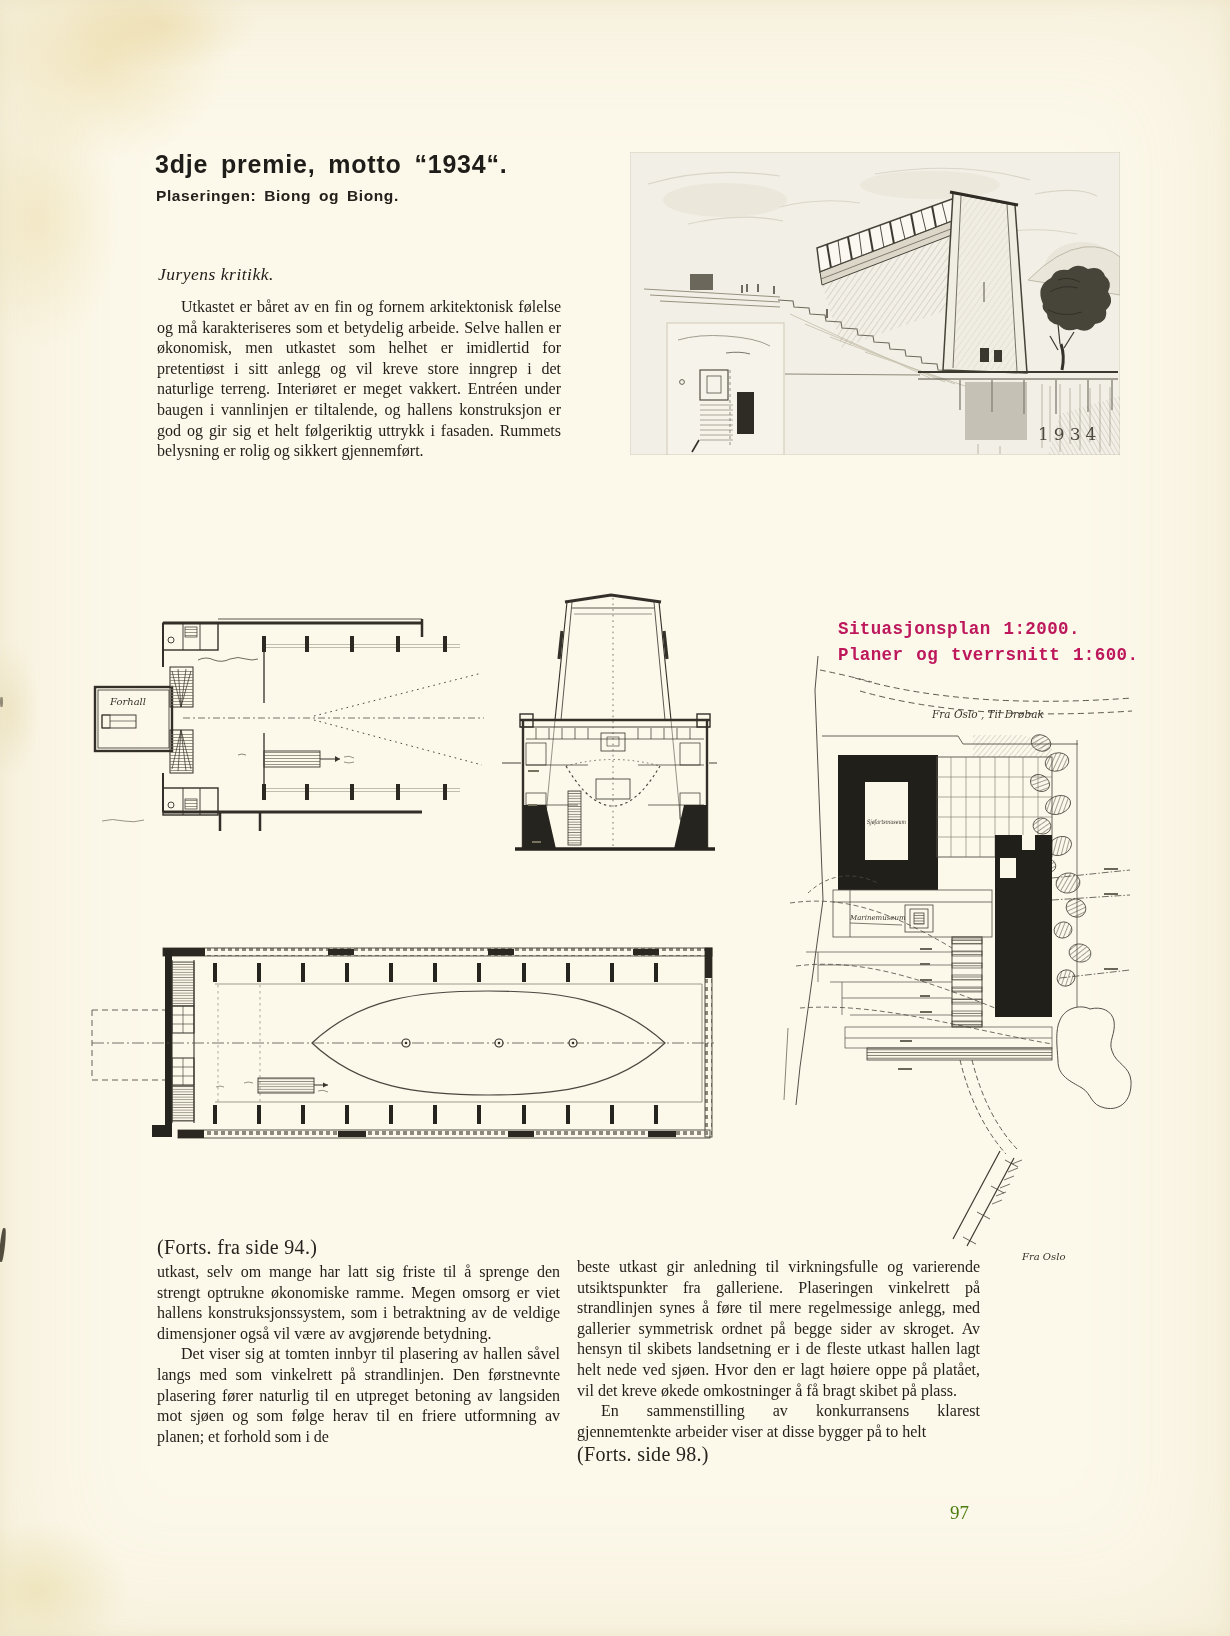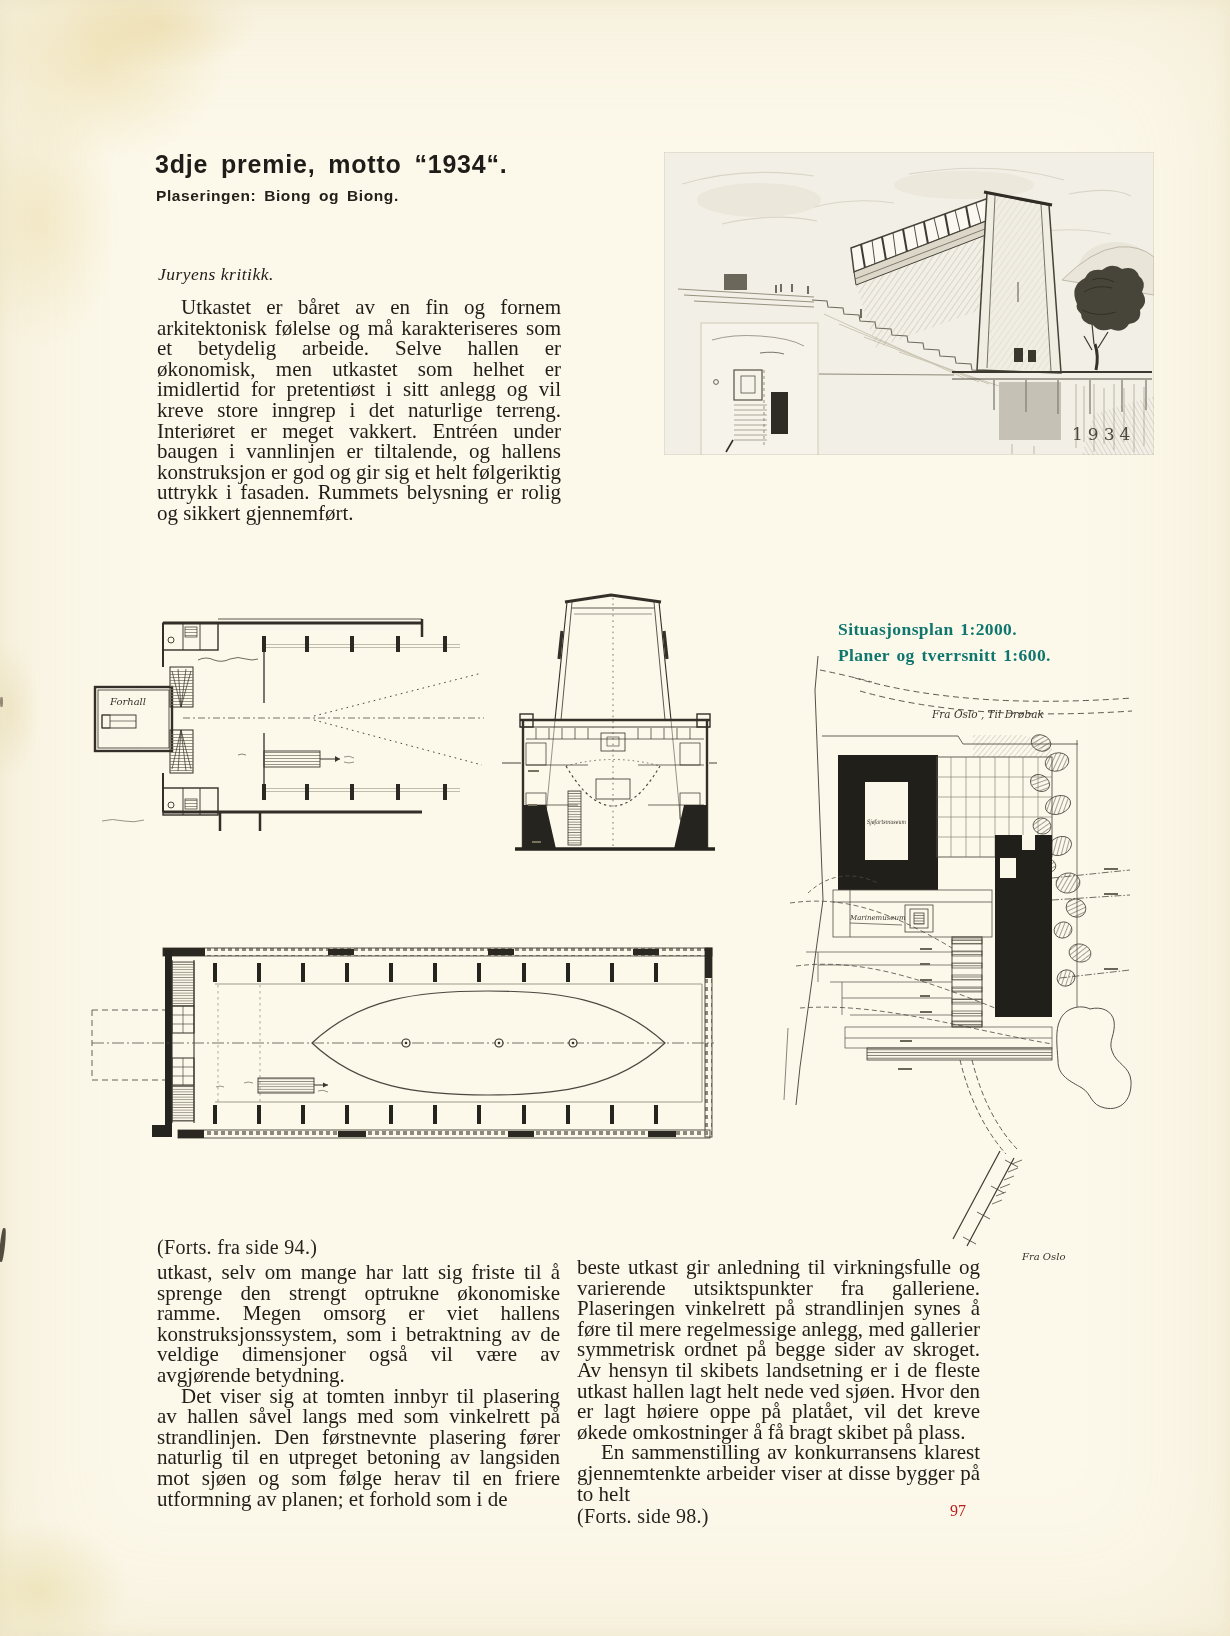--- a/index.html
+++ b/index.html
@@ -9,27 +9,27 @@
     box-shadow:inset 0 0 140px rgba(205,185,125,.22), inset 0 0 18px rgba(200,180,120,.15);
     font-family:"Liberation Serif", serif;color:#26231e;
   }
   .abs{position:absolute;}
   
   .title{font-family:"Liberation Sans",sans-serif;font-weight:bold;font-size:25px;
     letter-spacing:.8px;word-spacing:5px;color:#1f1d19;}
   .subtitle{font-family:"Liberation Sans",sans-serif;font-weight:bold;font-size:15.5px;
     letter-spacing:.6px;word-spacing:3px;color:#24211c;}
   .jury-heading{font-style:italic;font-size:17.5px;letter-spacing:.5px;color:#211e19;}
-  .serif-body{font-size:21px;line-height:20.6px;text-align:justify;color:#211e19;}
+  .serif-body{font-size:16px;line-height:20.6px;text-align:justify;color:#211e19;}
   .indent{text-indent:24px;}
   .serif-body p{margin:0;}
-  .caption{font-family:Liberation Serif, serif;font-weight:bold;font-size:17.5px;
-    line-height:26px;letter-spacing:.4px;word-spacing:2px;color:#0f766e;}
+  .caption{font-family:Liberation Mono, monospace;font-weight:bold;font-size:17.5px;
+    line-height:26px;letter-spacing:.4px;word-spacing:2px;color:#be185d;}
   .cont-note{font-size:20px;letter-spacing:.3px;}
-  .page-number{font-size:16px;color:#b91c1c;}
+  .page-number{font-size:19px;color:#4d7c0f;}
   .cols{width:403px;}
   .col-right-note{text-align:left;margin-top:1px;}
   
   .stain{position:absolute;border-radius:50%;pointer-events:none;}
   .edge-mark{position:absolute;background:#353025;border-radius:40%/60%;}
   figure{margin:0;}
   svg text{font-family:"DejaVu Serif",serif;}
   .hand{font-style:italic;fill:#38352c;}
 </style>
 </head>
@@ -46,21 +46,21 @@
   <div class="edge-mark" style="left:0;top:697px;width:3px;height:10px;opacity:.5;"></div>
 
   <div class="abs title" style="left:155px;top:150px;">3dje premie, motto “1934“.</div>
   <div class="abs subtitle" style="left:156px;top:187px;">Plaseringen: Biong og Biong.</div>
 
   <div class="abs jury-heading" style="left:158px;top:264px;">Juryens kritikk.</div>
   <div class="abs serif-body" style="left:157px;top:297px;width:404px;">
     <p class="indent">Utkastet er båret av en fin og fornem arkitektonisk følelse og må karakteriseres som et betydelig arbeide. Selve hallen er økonomisk, men utkastet som helhet er imidlertid for pretentiøst i sitt anlegg og vil kreve store inngrep i det naturlige terreng. Interiøret er meget vakkert. Entréen under baugen i vannlinjen er tiltalende, og hallens konstruksjon er god og gir sig et helt følgeriktig uttrykk i fasaden. Rummets belysning er rolig og sikkert gjennemført.</p>
   </div>
 
-  <figure class="abs" style="left:664px;top:152px;width:490px;height:303px;text-align:center;">
+  <figure class="abs" style="left:630px;top:152px;width:490px;height:303px;text-align:center;">
     <svg width="490" height="303" viewBox="0 0 490 303">
       <defs>
         <pattern id="pdg" width="5" height="5" patternUnits="userSpaceOnUse" patternTransform="rotate(35)">
           <line x1="0" y1="0" x2="0" y2="5" stroke="#8d887a" stroke-width="1"></line>
         </pattern>
         <pattern id="pdg2" width="4" height="4" patternUnits="userSpaceOnUse" patternTransform="rotate(-30)">
           <line x1="0" y1="0" x2="0" y2="4" stroke="#6f6a5c" stroke-width="0.8"></line>
         </pattern>
       </defs>
       <rect x="0" y="0" width="490" height="303" fill="#f2efe6" stroke="#d5cfbc" stroke-width="1"></rect>

